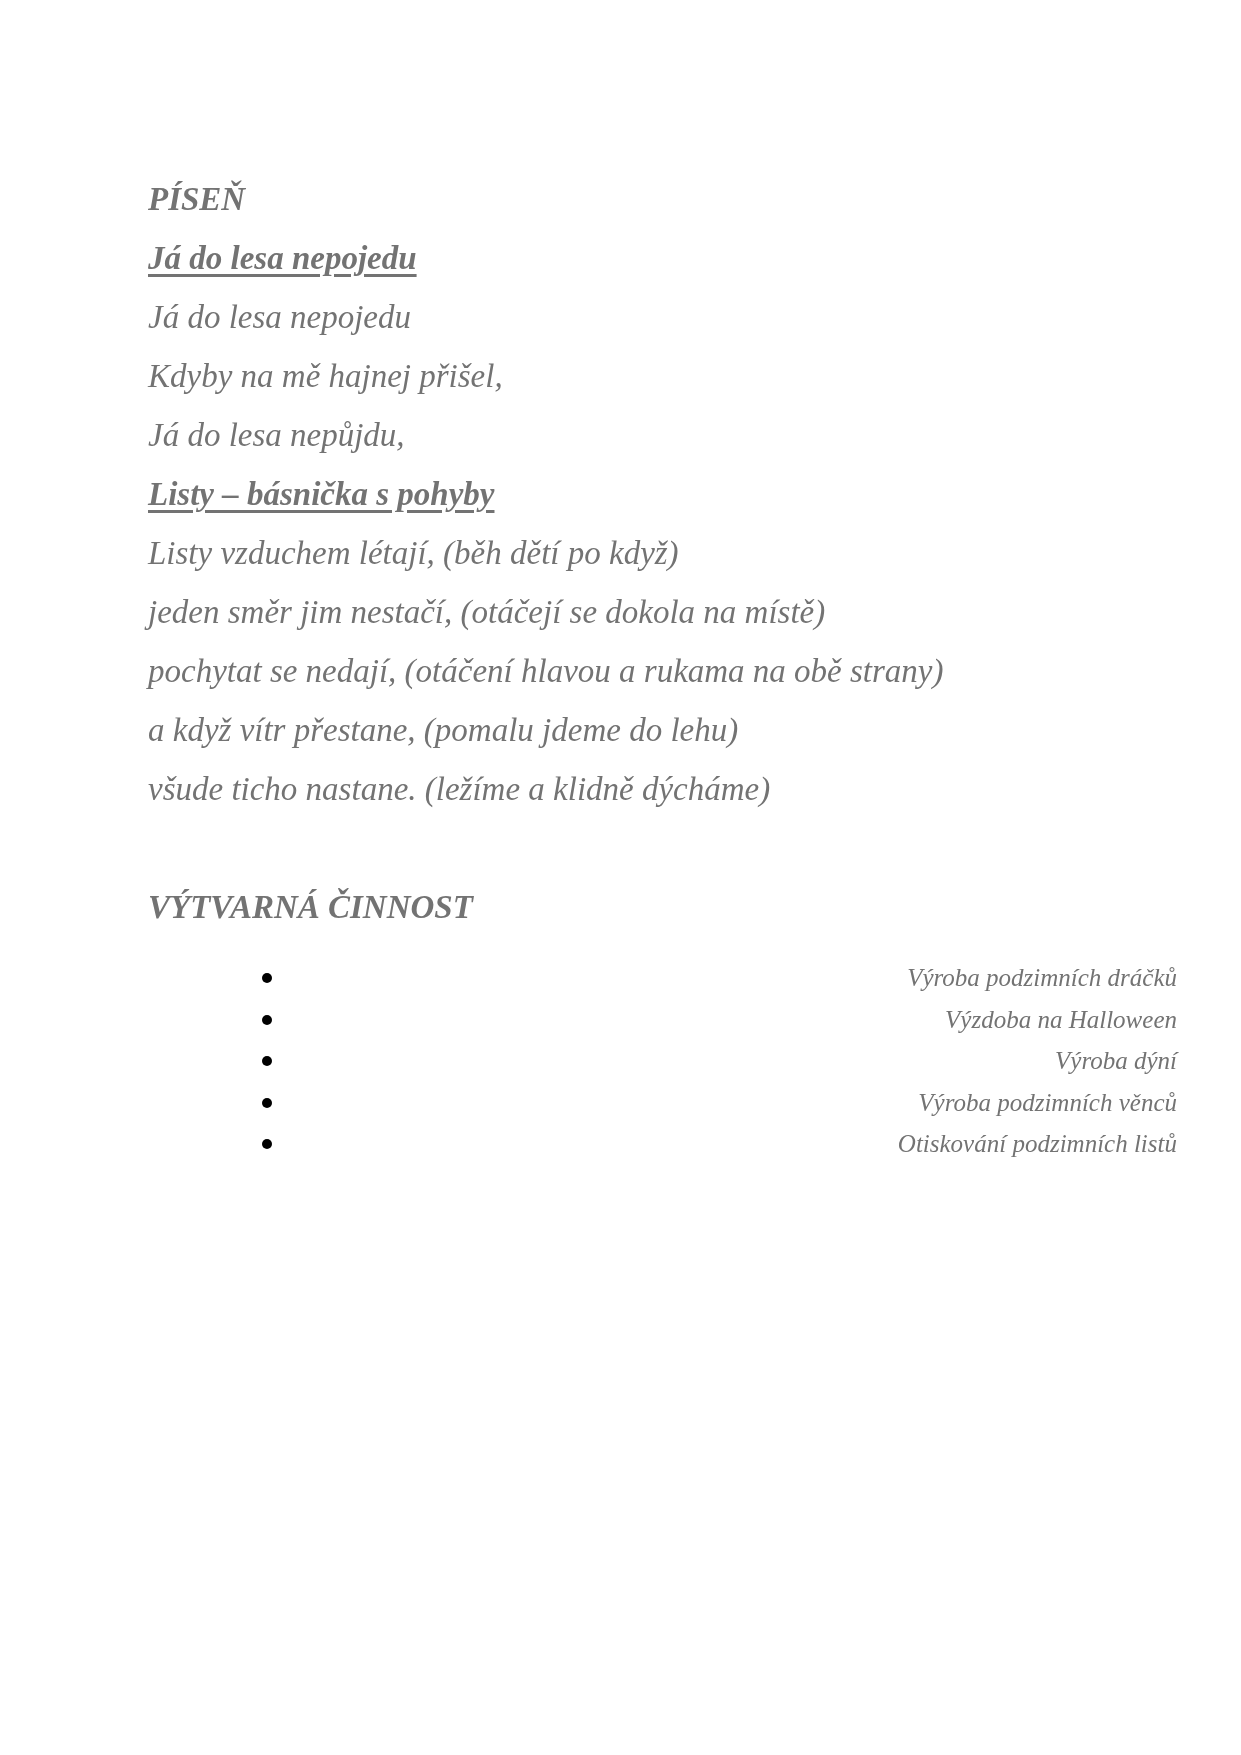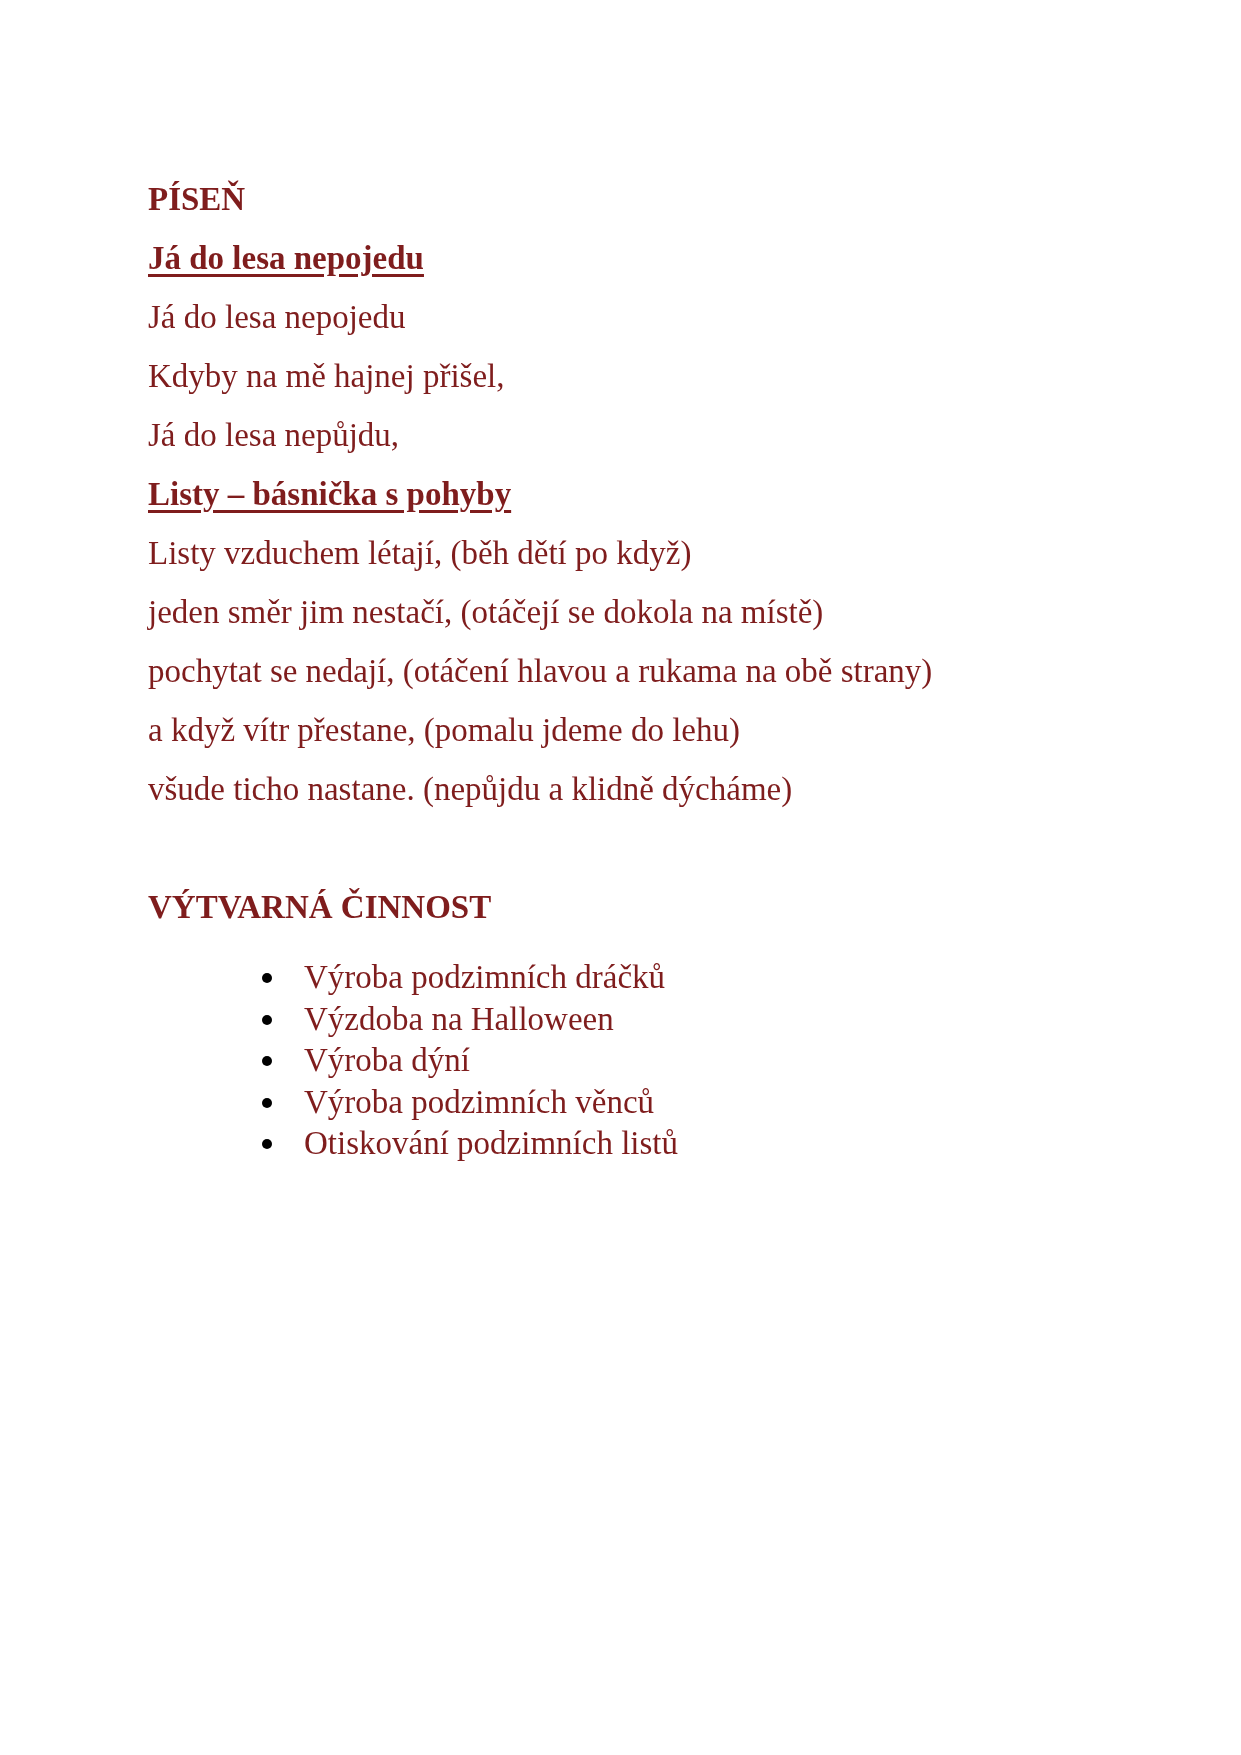--- a/index.html
+++ b/index.html
@@ -5,25 +5,26 @@
   html, body {
     margin: 0;
     padding: 0;
     background: #ffffff;
   }
   .page {
     position: relative;
     width: 1241px;
     height: 1755px;
     background: #ffffff;
-    color: #7f1d1d;
+    color: #737373;
     font-family: "Liberation Serif", serif;
     box-sizing: border-box;
     padding: 170px 64px 0 148px;
     overflow: hidden;
+    font-style: italic;
   }
   .page p {
     margin: 0;
     font-size: 33px;
     line-height: 59px;
     white-space: nowrap;
   }
   .heading {
     font-weight: bold;
   }
@@ -36,24 +37,25 @@
     text-decoration-thickness: 3px;
     text-underline-offset: 5px;
   }
   ul.bullets {
     list-style: none;
     margin: 20px 0 0 0;
     padding: 0;
   }
   ul.bullets li {
     position: relative;
-    font-size: 33px;
+    font-size: 25px;
     line-height: 41.5px;
     padding-left: 156px;
     white-space: nowrap;
+    text-align: right;
   }
   .bullet-dot {
     position: absolute;
     left: 114px;
     top: 16px;
     width: 10px;
     height: 10px;
     border-radius: 50%;
     background: #000000;
   }
@@ -70,21 +72,21 @@
     <p class="line">Kdyby na mě hajnej přišel,</p>
     <p class="line">Já do lesa nepůjdu,</p>
   </section>
 
   <section>
     <p class="song-title">Listy – básnička s pohyby</p>
     <p class="line">Listy vzduchem létají, (běh dětí po když)</p>
     <p class="line">jeden směr jim nestačí, (otáčejí se dokola na místě)</p>
     <p class="line">pochytat se nedají, (otáčení hlavou a rukama na obě strany)</p>
     <p class="line">a když vítr přestane, (pomalu jdeme do lehu)</p>
-    <p class="line">všude ticho nastane. (nepůjdu a klidně dýcháme)</p>
+    <p class="line">všude ticho nastane. (ležíme a klidně dýcháme)</p>
   </section>
 
   <section>
     <p class="heading section-gap">VÝTVARNÁ ČINNOST</p>
     <ul class="bullets">
       <li>
         <span class="bullet-dot"></span>
         <span>Výroba podzimních dráčků</span>
       </li>
       <li>

